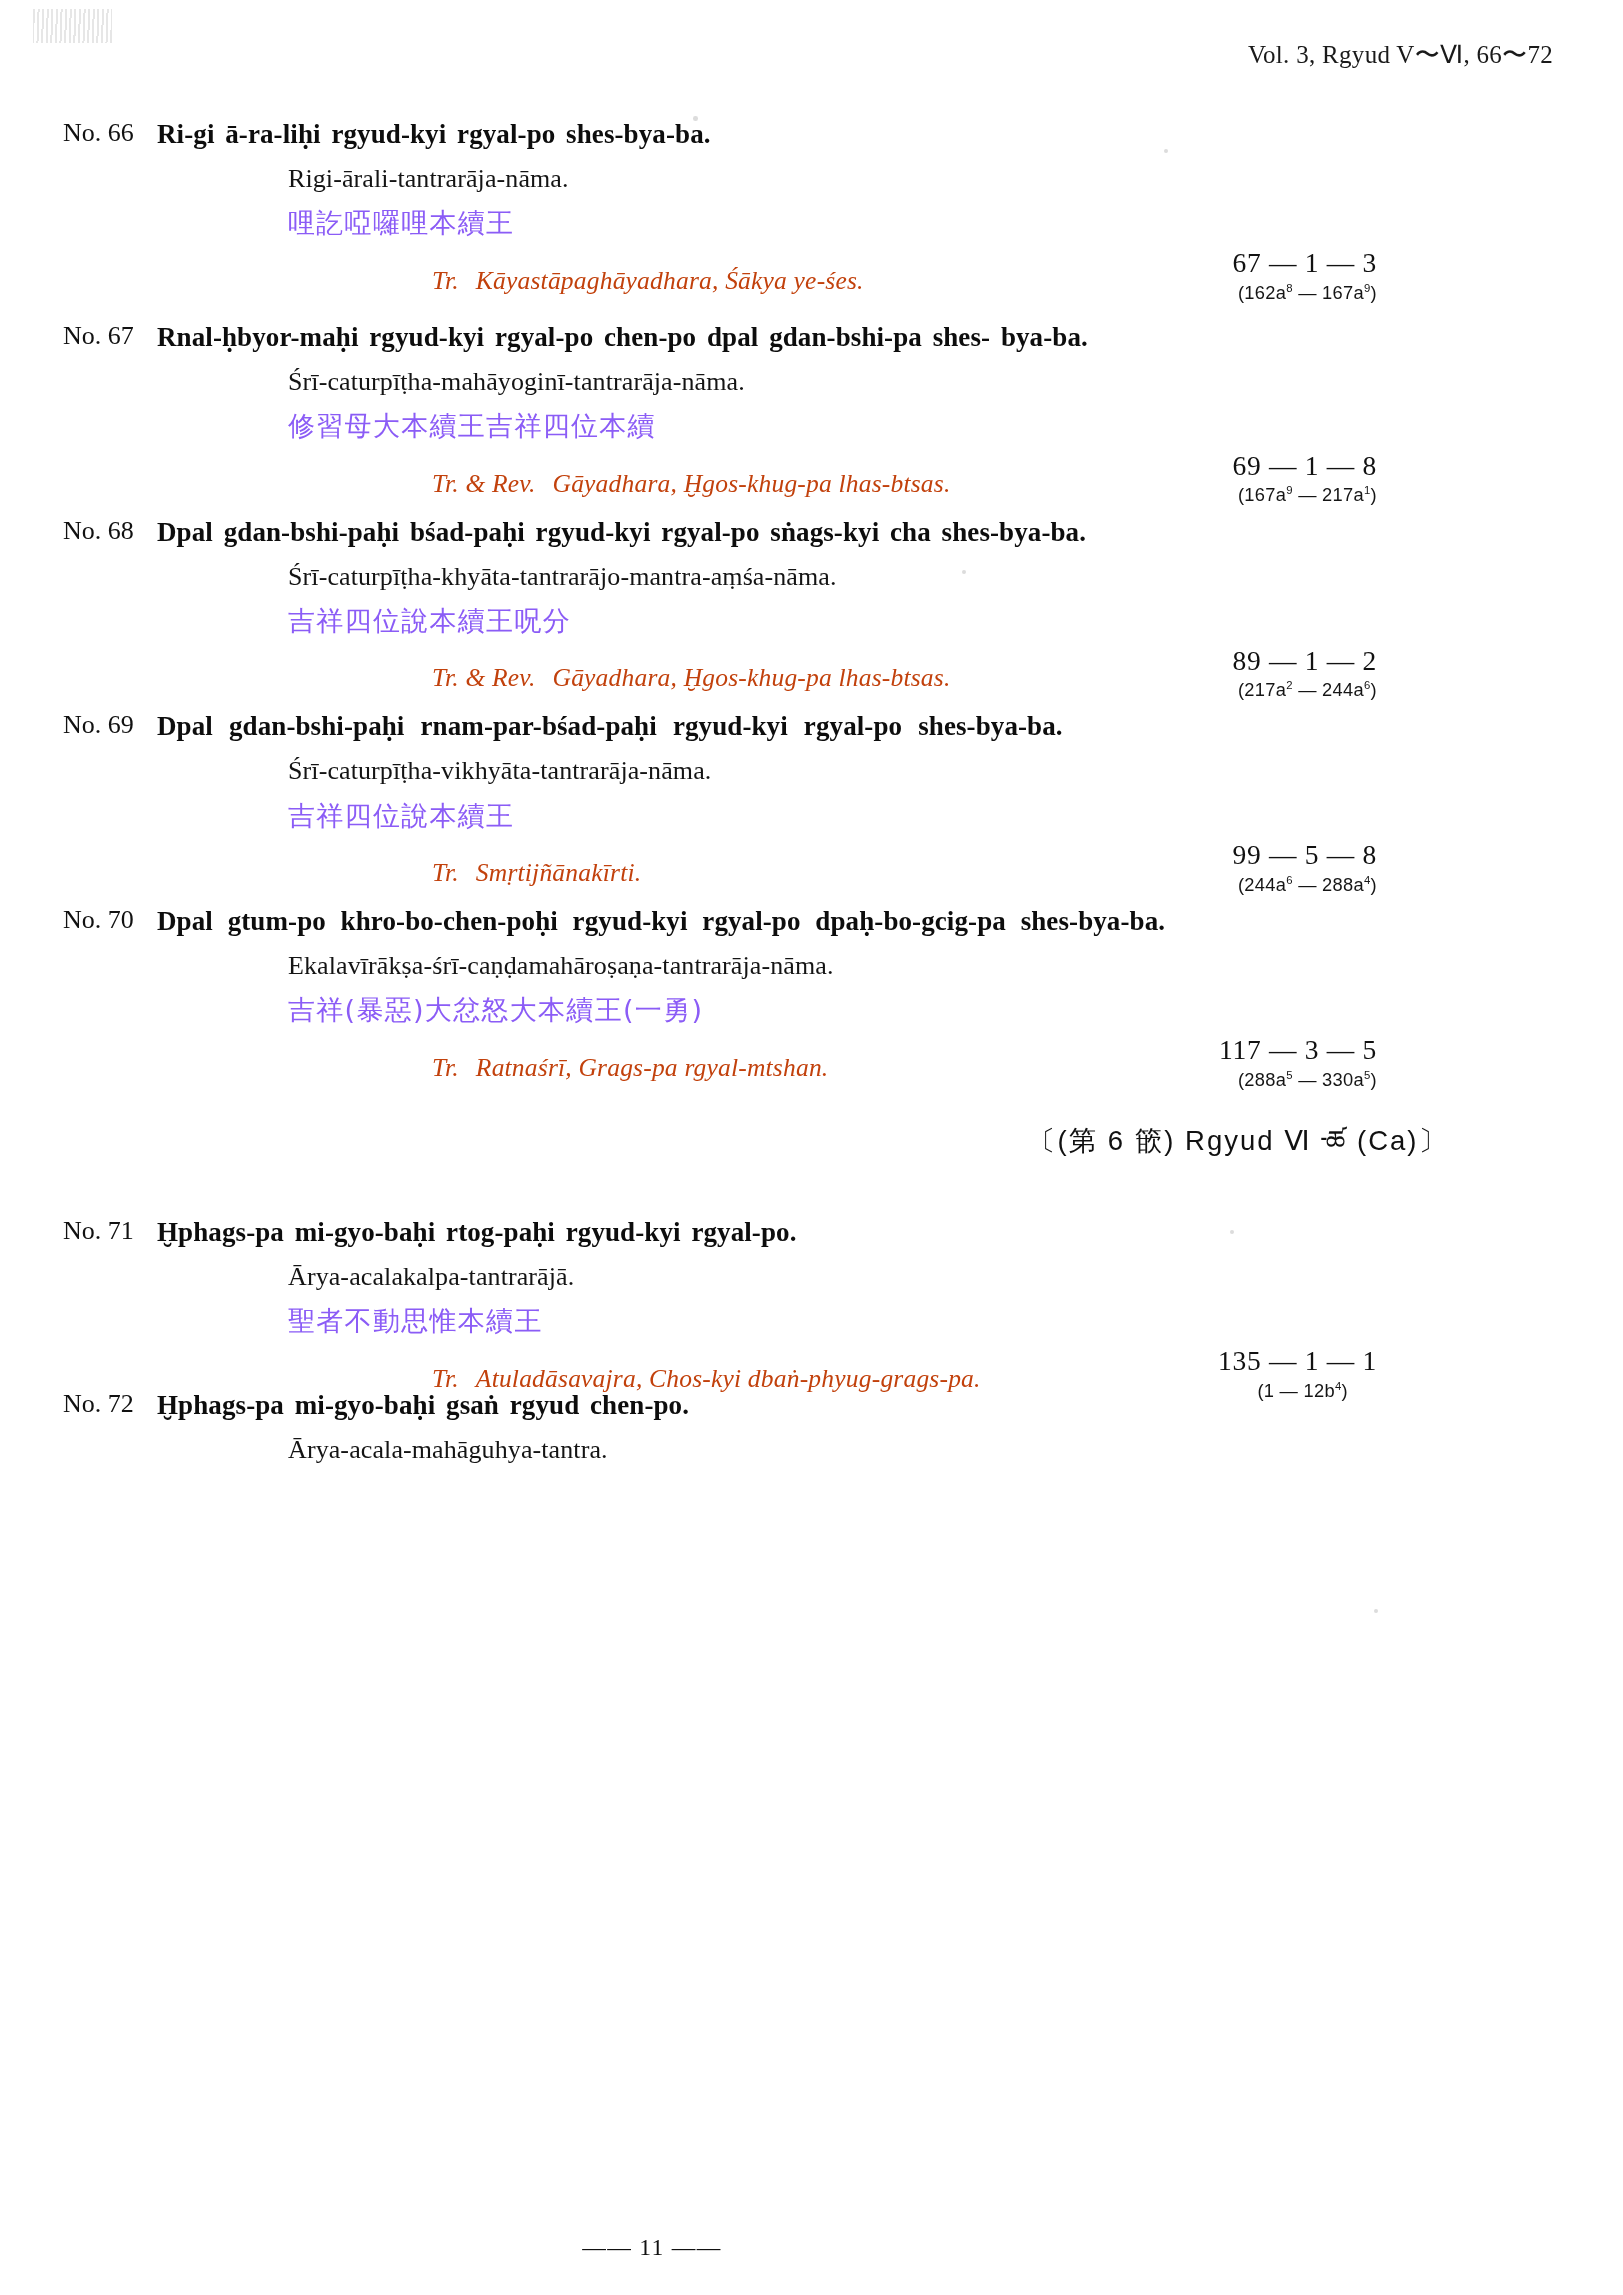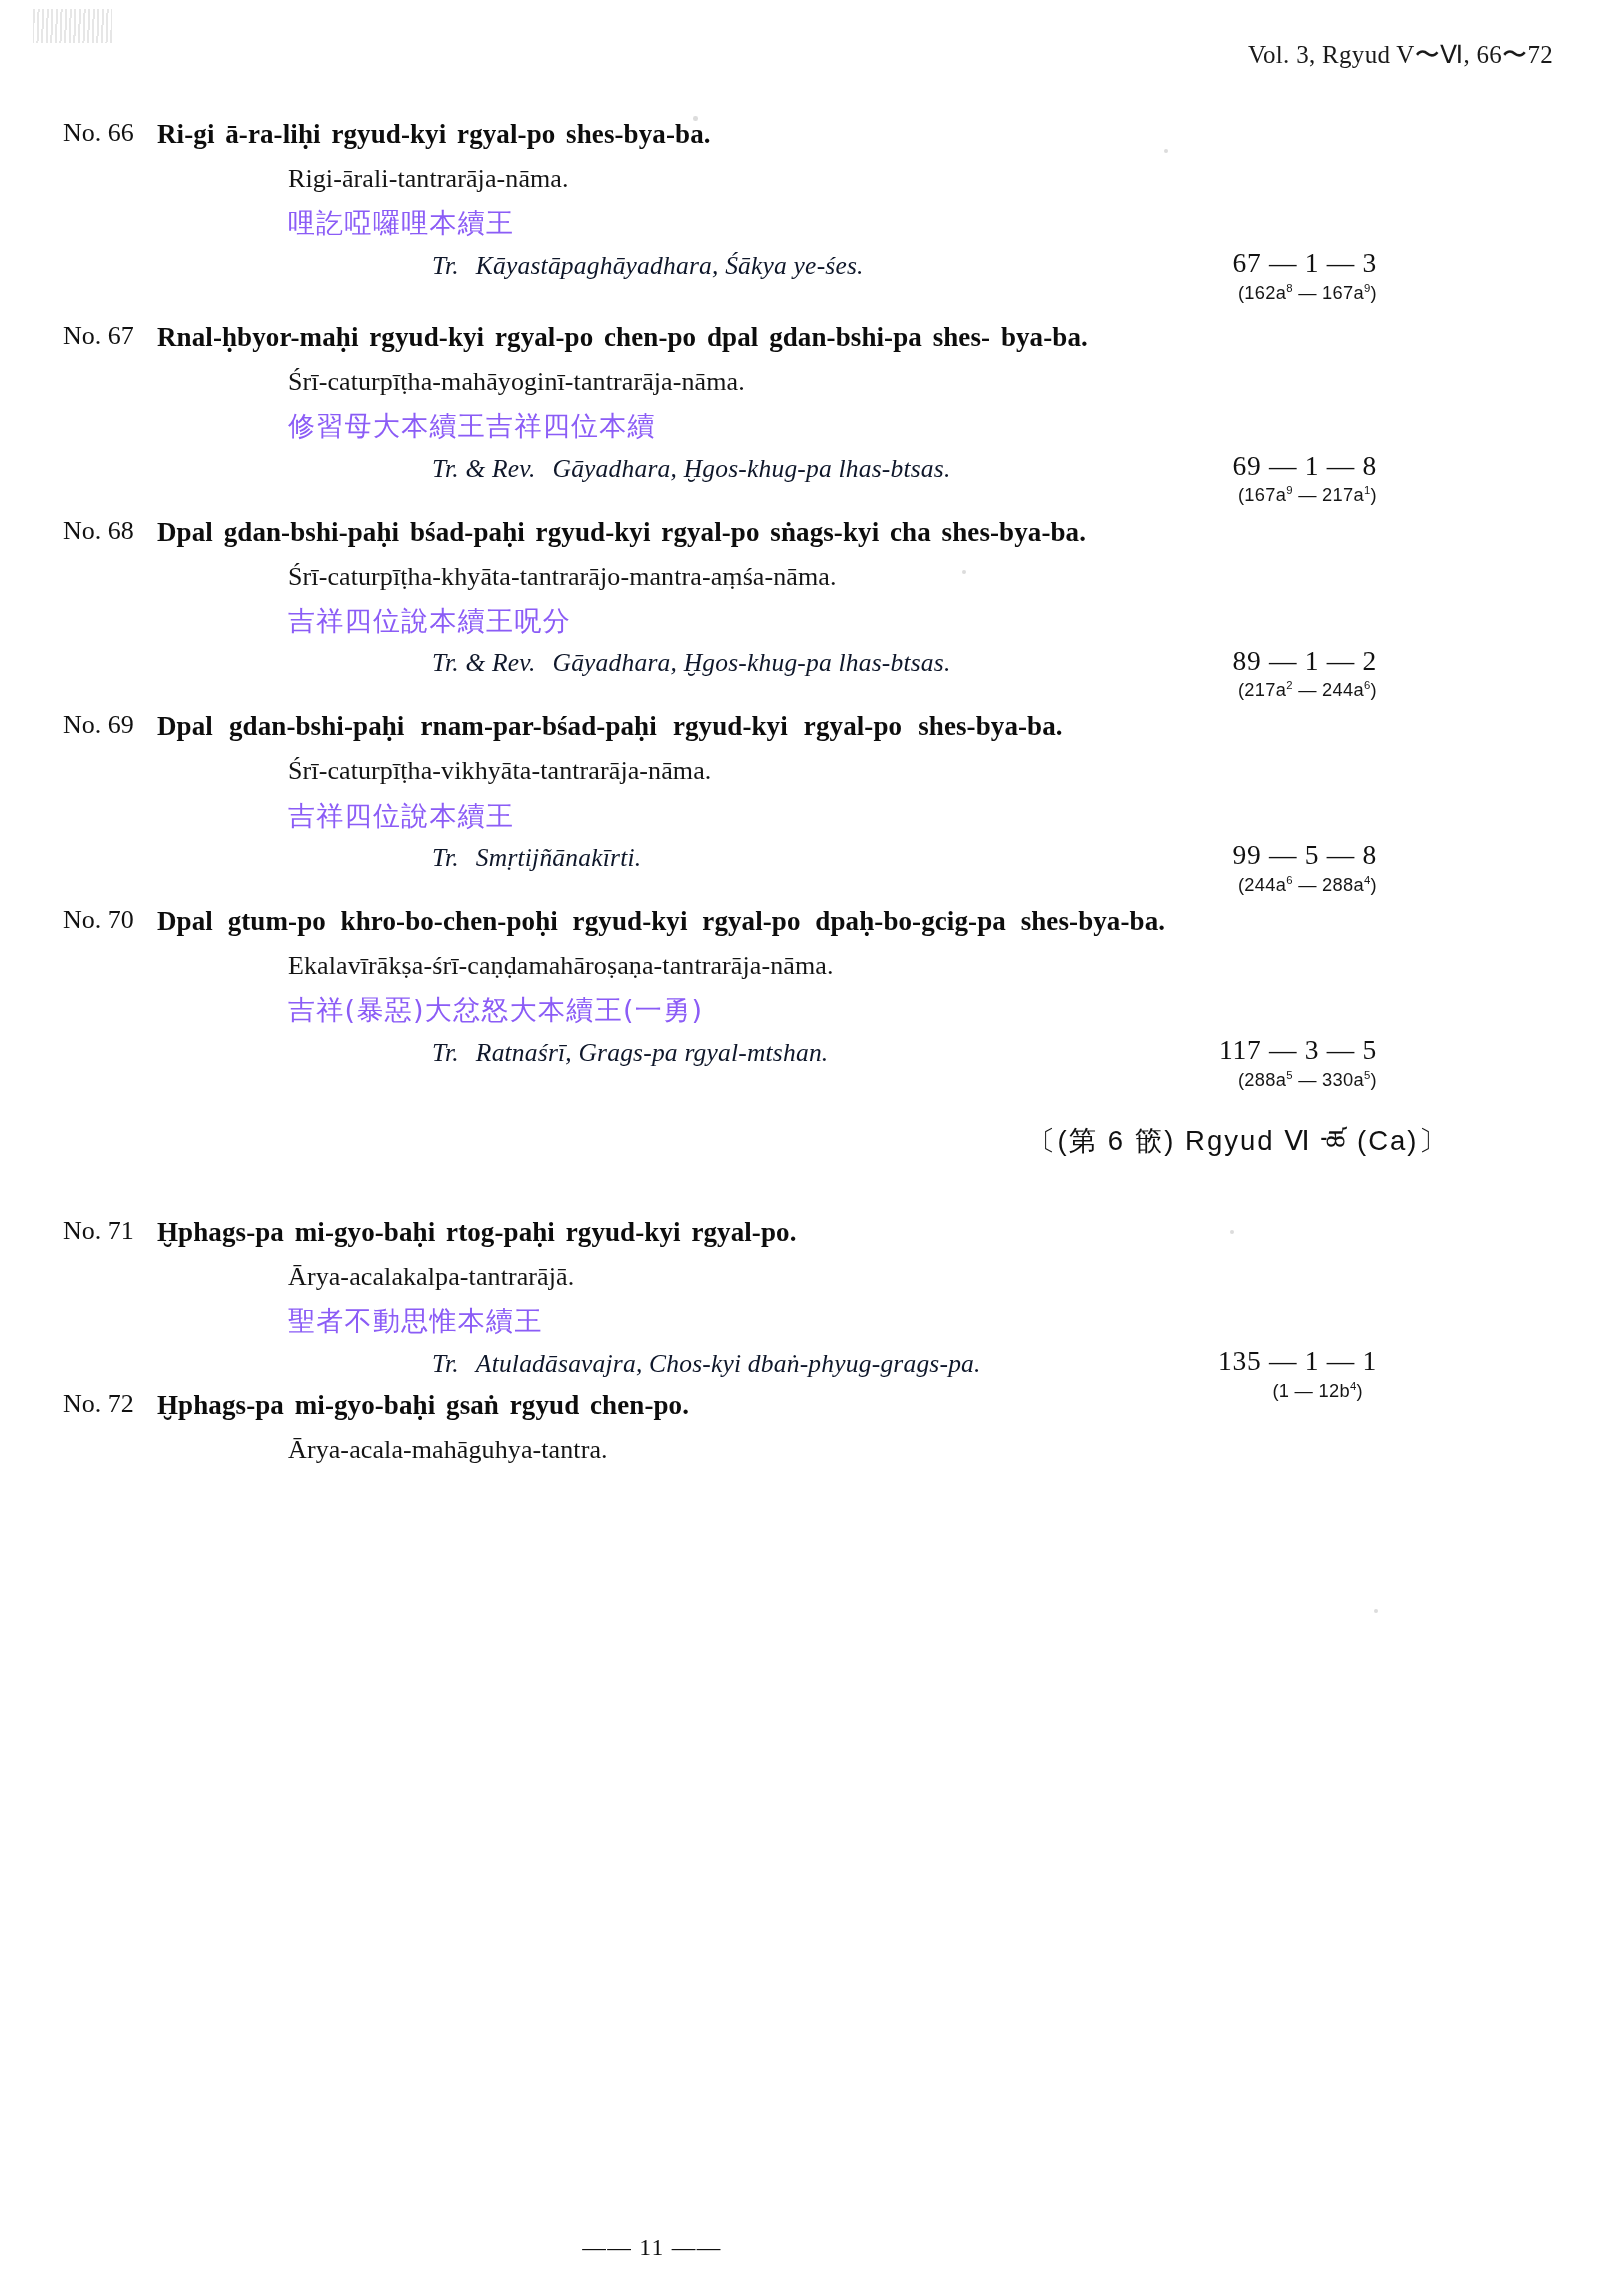--- a/index.html
+++ b/index.html
@@ -98,25 +98,25 @@
   }
 
   .trline {
     position: relative;
     margin-top: 9.2px;
     height: 37px;
   }
   .tr {
     position: absolute;
     left: 432px;
-    top: 0;
+    top: 15px;
     font-size: 25.5px;
     font-style: italic;
     font-family: "Liberation Serif", serif;
-    color: #0f172a;
+    color: #c2410c;
     letter-spacing: 0.2px;
     white-space: nowrap;
   }
   .tr .trlabel {
     margin-right: 17px;
   }
   .ref {
     position: absolute;
     right: 71px;
     top: -3.9px;
@@ -296,21 +296,21 @@
         <div class="entry-title spread">Ḫphags-pa mi-gyo-baḥi rtog-paḥi rgyud-kyi rgyal-po.</div>
       </div>
       <div class="sanskrit">Ārya-acalakalpa-tantrarājā.</div>
       <div class="chinese">聖者不動思惟本續王</div>
       <div class="trline">
         <div class="tr">
           <span class="trlabel">Tr.</span><span>Atuladāsavajra, Chos-kyi dbaṅ-phyug-grags-pa.</span>
         </div>
         <div class="ref">
           <div class="ref-main">135 — 1 — 1</div>
-          <div class="ref-sub" style="margin-right:14px;">(1 — 12b<sup>4</sup>)</div>
+          <div class="ref-sub" style="margin-right:29px;">(1 — 12b<sup>4</sup>)</div>
         </div>
       </div>
     </div>
 
     <div class="entry" style="margin-top:-3.9px;">
       <div class="entry-head">
         <div class="entry-no">No. 72</div>
         <div class="entry-title spread">Ḫphags-pa mi-gyo-baḥi gsaṅ rgyud chen-po.</div>
       </div>
       <div class="sanskrit">Ārya-acala-mahāguhya-tantra.</div>

